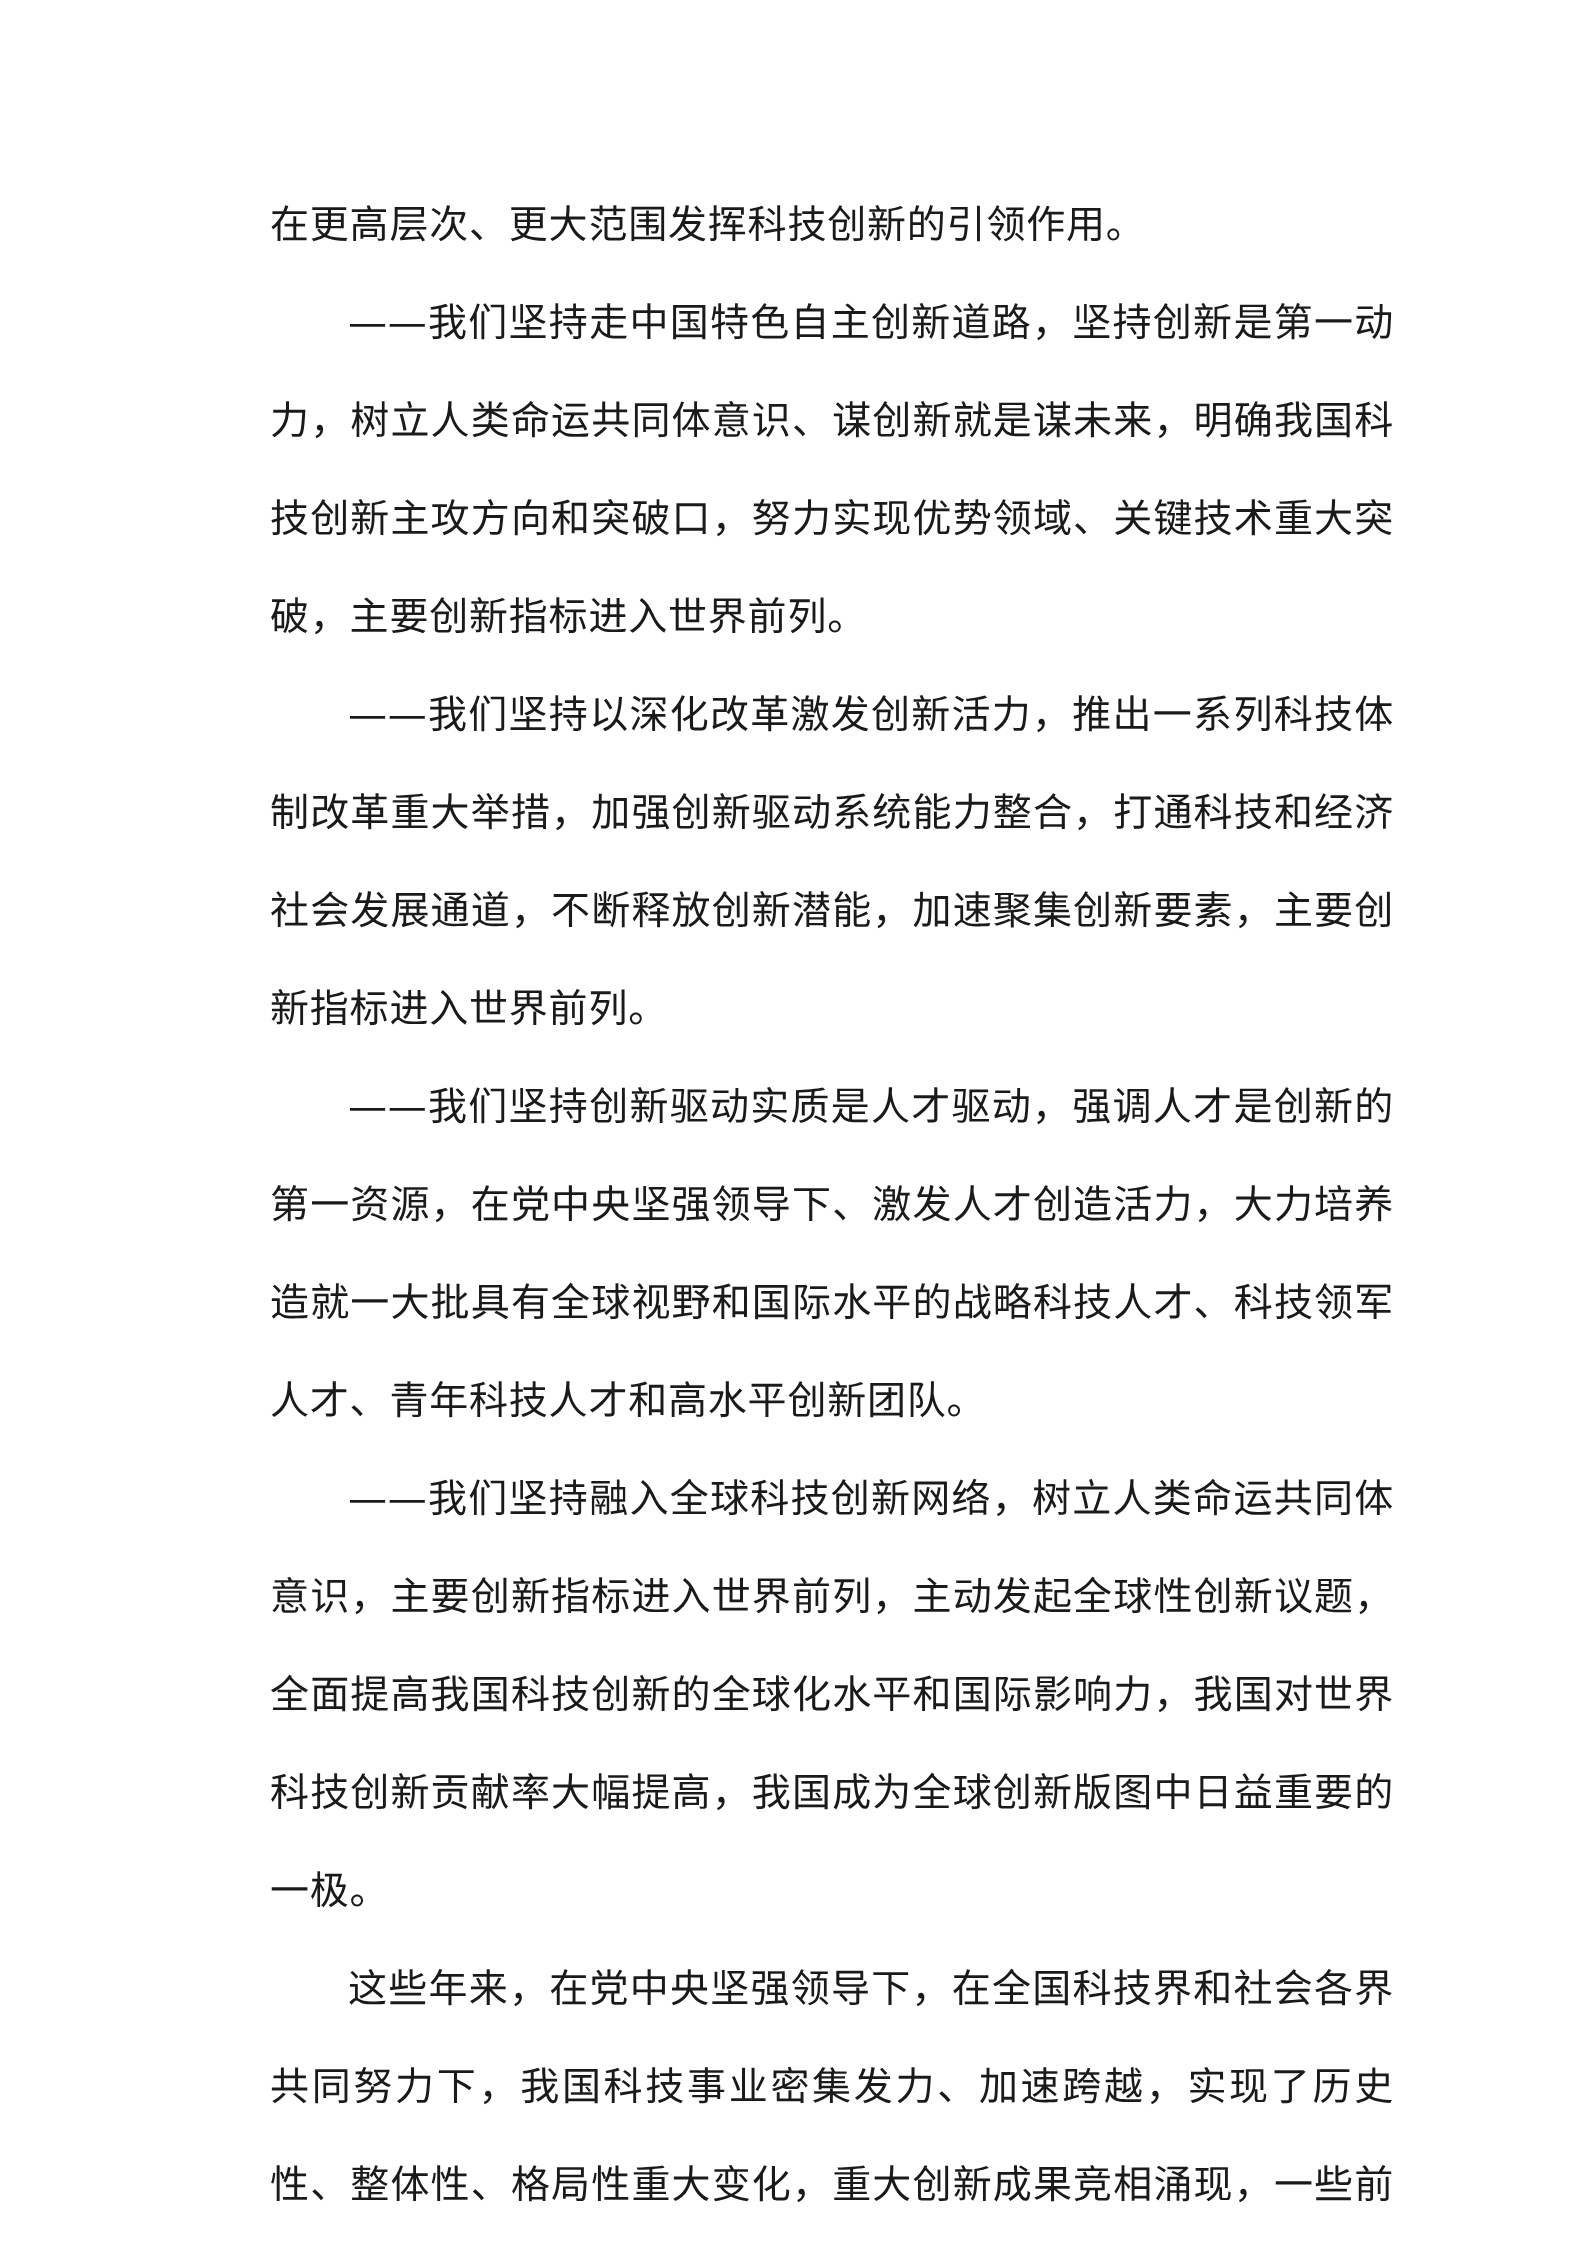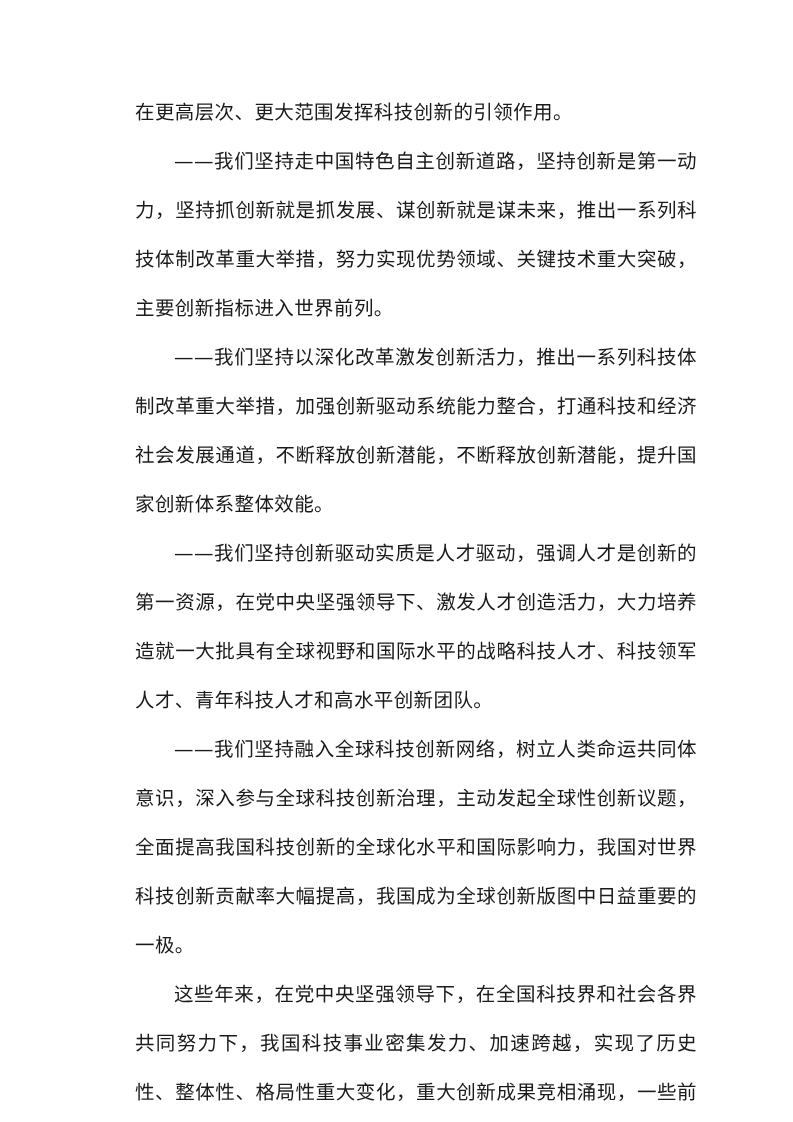--- a/index.html
+++ b/index.html
@@ -41,20 +41,20 @@
   p.indent {
     text-indent: 2em;
   }
 </style>
 </head>
 <body>
 
 <div class="page">
   <div class="content">
     <p class="para">在更高层次、更大范围发挥科技创新的引领作用。</p>
-    <p class="para indent">——我们坚持走中国特色自主创新道路，坚持创新是第一动力，坚持抓创新就是抓发展、谋创新就是谋未来，推出一系列科技体制改革重大举措，努力实现优势领域、关键技术重大突破，主要创新指标进入世界前列。</p>
-    <p class="para indent">——我们坚持以深化改革激发创新活力，推出一系列科技体制改革重大举措，加强创新驱动系统能力整合，打通科技和经济社会发展通道，不断释放创新潜能，不断释放创新潜能，提升国家创新体系整体效能。</p>
+    <p class="para indent">——我们坚持走中国特色自主创新道路，坚持创新是第一动力，树立人类命运共同体意识、谋创新就是谋未来，明确我国科技创新主攻方向和突破口，努力实现优势领域、关键技术重大突破，主要创新指标进入世界前列。</p>
+    <p class="para indent">——我们坚持以深化改革激发创新活力，推出一系列科技体制改革重大举措，加强创新驱动系统能力整合，打通科技和经济社会发展通道，不断释放创新潜能，加速聚集创新要素，主要创新指标进入世界前列。</p>
     <p class="para indent">——我们坚持创新驱动实质是人才驱动，强调人才是创新的第一资源，在党中央坚强领导下、激发人才创造活力，大力培养造就一大批具有全球视野和国际水平的战略科技人才、科技领军人才、青年科技人才和高水平创新团队。</p>
-    <p class="para indent">——我们坚持融入全球科技创新网络，树立人类命运共同体意识，深入参与全球科技创新治理，主动发起全球性创新议题，全面提高我国科技创新的全球化水平和国际影响力，我国对世界科技创新贡献率大幅提高，我国成为全球创新版图中日益重要的一极。</p>
+    <p class="para indent">——我们坚持融入全球科技创新网络，树立人类命运共同体意识，主要创新指标进入世界前列，主动发起全球性创新议题，全面提高我国科技创新的全球化水平和国际影响力，我国对世界科技创新贡献率大幅提高，我国成为全球创新版图中日益重要的一极。</p>
     <p class="para indent">这些年来，在党中央坚强领导下，在全国科技界和社会各界共同努力下，我国科技事业密集发力、加速跨越，实现了历史性、整体性、格局性重大变化，重大创新成果竞相涌现，一些前沿方向开始进入并行、领跑阶段，科技实力正处于从量的积累向质的飞跃、点的突破向系统能力提升的重要时期。</p>
 
   </div>
 </div>
 
 </body></html>

